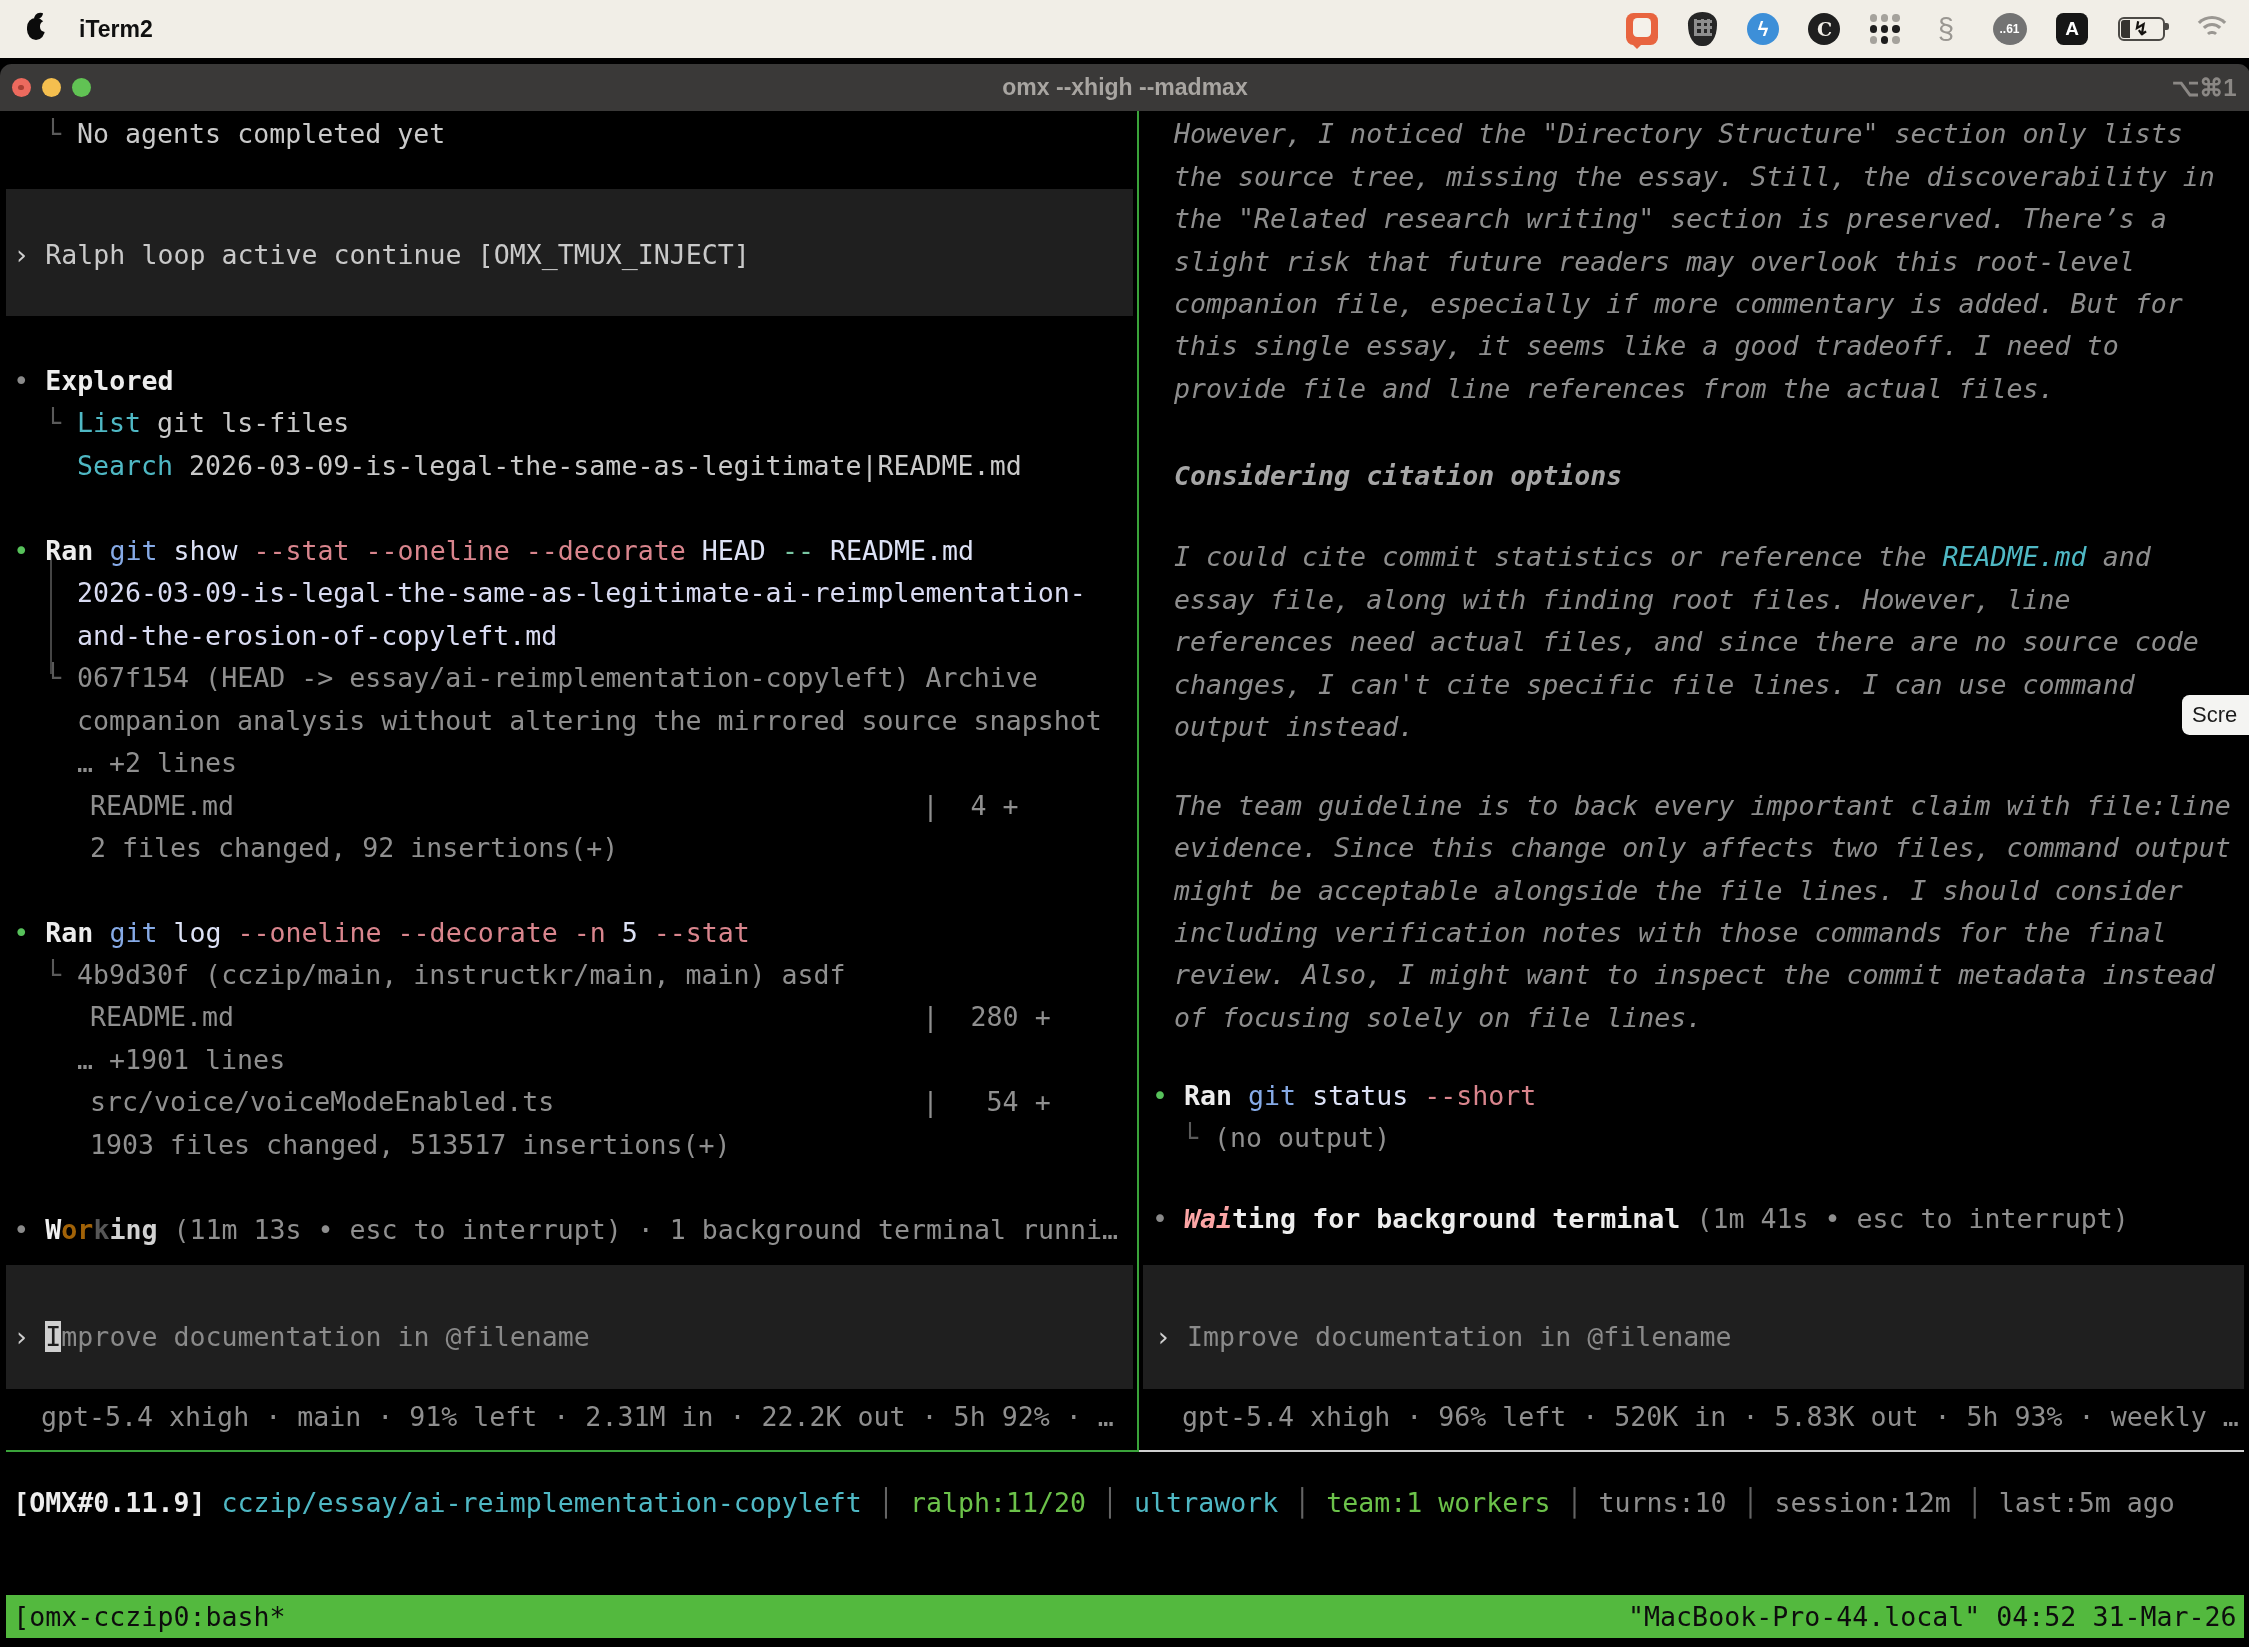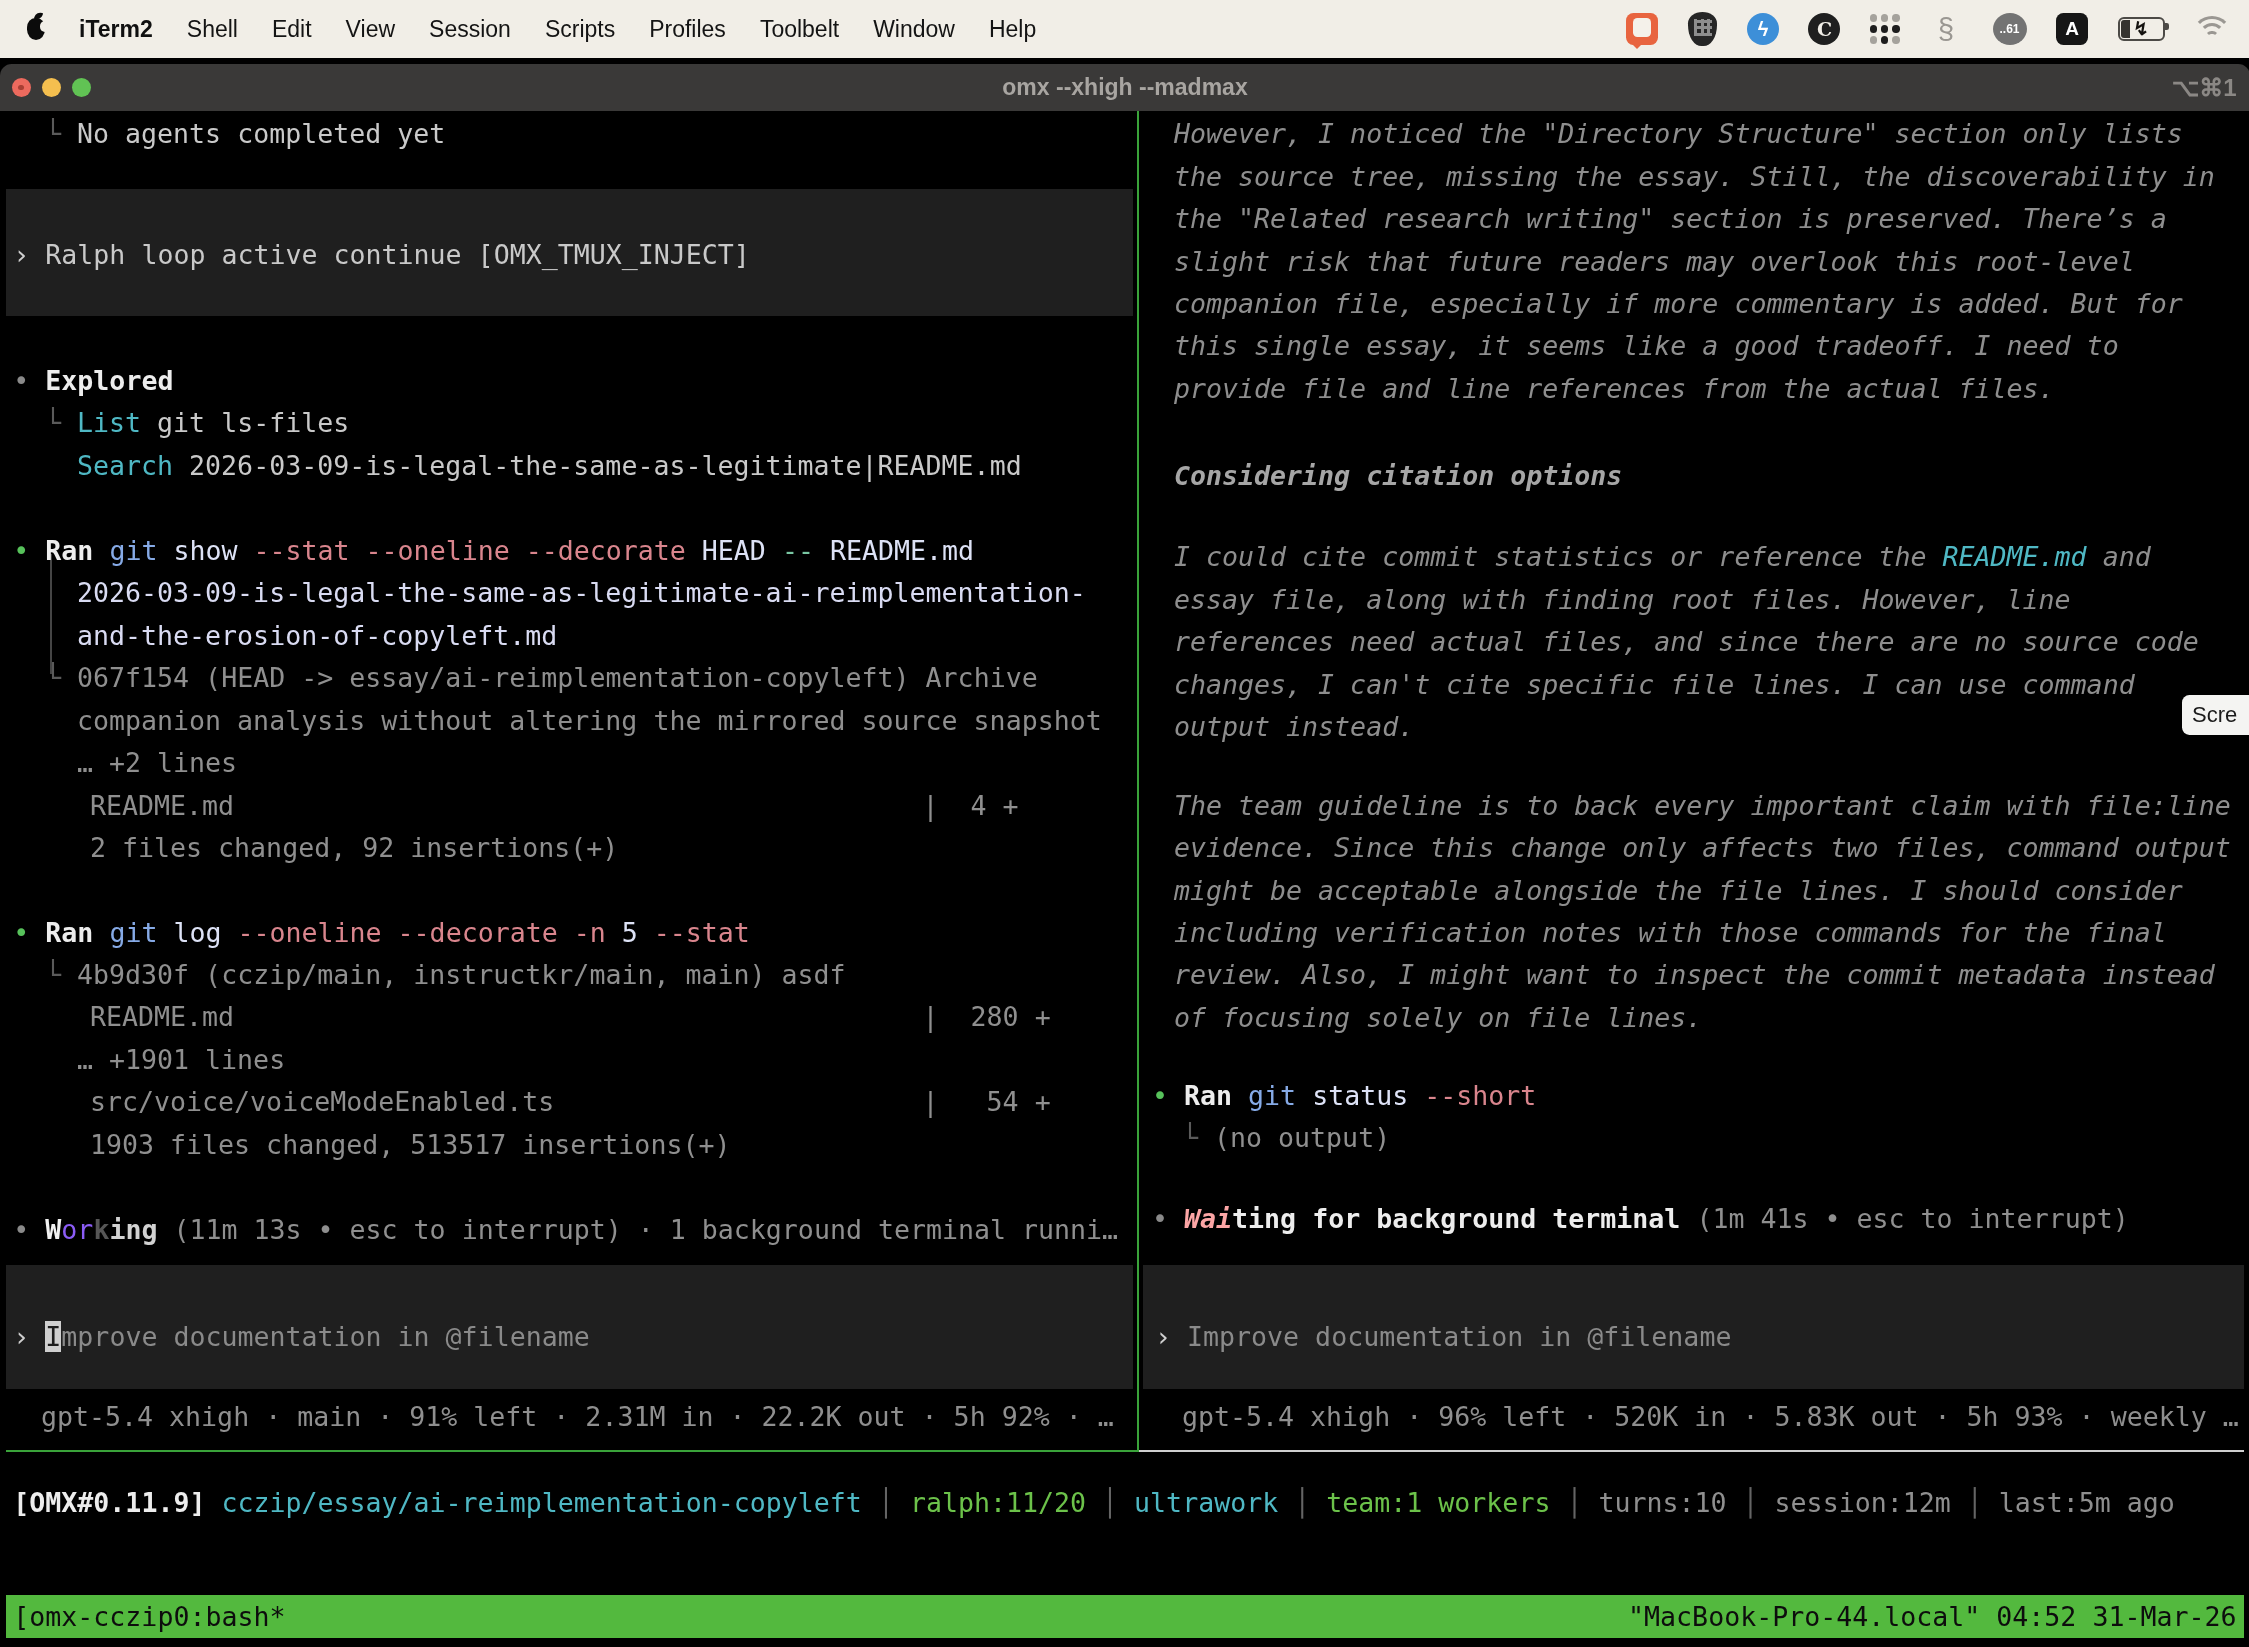--- a/index.html
+++ b/index.html
@@ -76,43 +76,32 @@
   .s-gy{color:#8a8a8a;}
   .s-it{color:#8e8e8e;font-style:italic;}
   .s-hi{color:#a6a6a6;font-style:italic;font-weight:700;}
   .s-ph{color:#8a8a8a;}
   .s-pr{color:#cfcfcf;}
   .s-st{color:#8f8f8f;}
   .s-sp{color:#646464;}
   .s-gt{color:#6cc24a;}
   .s-cur{background:#cfcfcf;color:#1c1c1c;}
   .s-s1{color:#f2f2f2;font-weight:700;}
-  .s-s2{color:#8b5cf6;font-weight:400;}
+  .s-s2{color:#a16207;font-weight:700;}
   .s-s3{color:#565656;font-weight:700;}
   .s-s4{color:#d2d2d2;font-weight:700;}
   .s-s5{color:#fca5a5;font-weight:700;font-style:italic;}
 </style>
 </head>
 <body>
 
 <div class="menubar">
   <div class="mb-left">
     <div class="apple"></div>
     <span class="mb-app">iTerm2</span>
-    <span id="menu-items" style="display:flex;gap:34px;">
-        <span class="menu-item">Shell</span>
-        <span class="menu-item">Edit</span>
-        <span class="menu-item">View</span>
-        <span class="menu-item">Session</span>
-        <span class="menu-item">Scripts</span>
-        <span class="menu-item">Profiles</span>
-        <span class="menu-item">Toolbelt</span>
-        <span class="menu-item">Window</span>
-        <span class="menu-item">Help</span>
-      </span>
   </div>
   <div class="mb-right">
     <div class="ic ic-chat"></div>
     <div class="ic ic-shield"></div>
     <div class="ic ic-badge">
         <span>ϟ</span>
       </div>
     <div class="ic ic-pie">
         <span>C</span>
       </div>

